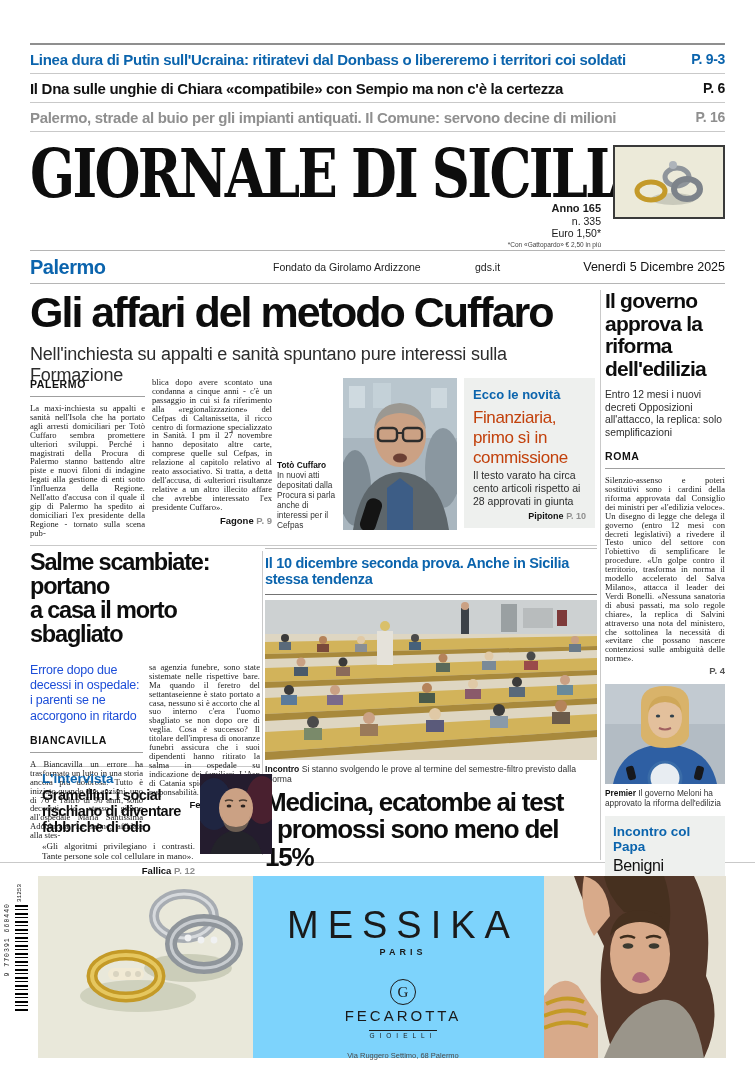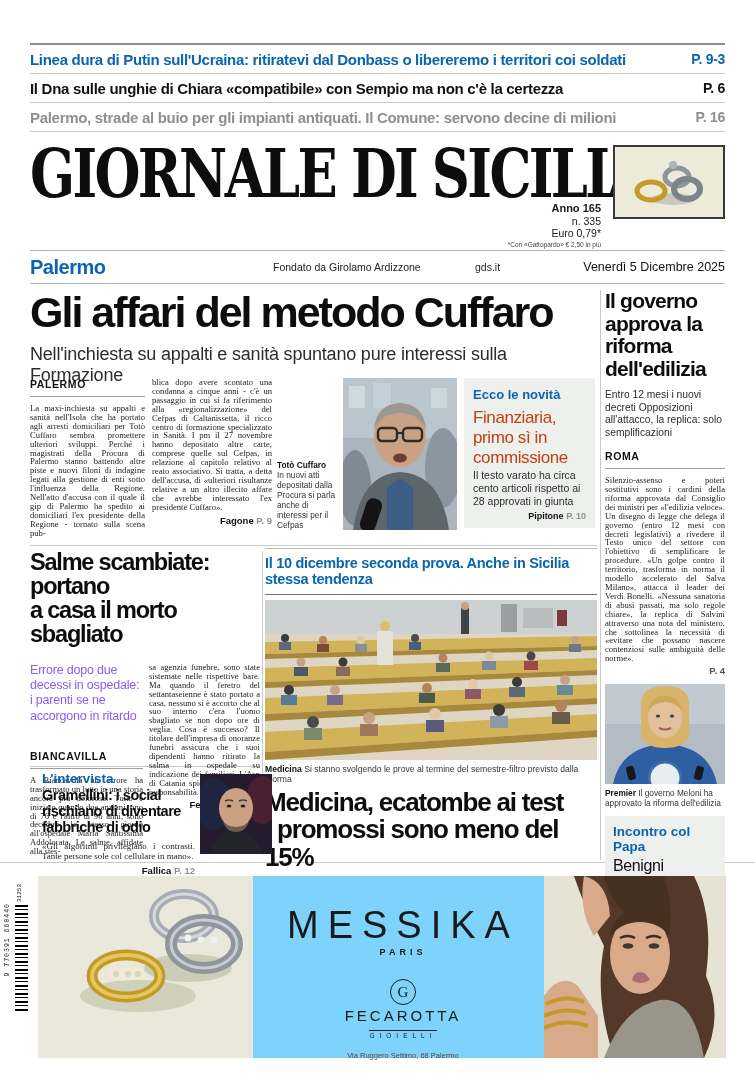--- a/index.html
+++ b/index.html
@@ -55,21 +55,21 @@
   .novita .byline { font-size:9px; }
 
   .rule { position:absolute; background:#c9c9c9; }
 
   
   .salme { position:absolute; left:30px; top:551px; width:230px; }
   .salme-h { font-size:23.5px; font-weight:bold; letter-spacing:-1.2px; line-height:1.02; color:#0d0d0d; }
   .salme-cols { display:flex; margin-top:16px; }
   .salme-c1 { width:113px; margin-right:6px; }
   .salme-c2 { width:111px; }
-  .salme-deck { font-size:12.5px; line-height:1.22; color:#8b5cf6; letter-spacing:-0.2px; margin-bottom:26px; }
+  .salme-deck { font-size:12.5px; line-height:1.22; color:#1d4ed8; letter-spacing:-0.2px; margin-bottom:10px; }
 
   
   .medicina { position:absolute; left:265px; top:548px; width:332px; }
   .med-strip { border-top:1px solid #bdbdbd; border-bottom:1px solid #737373; padding:6px 0 7px 0; font-size:14.5px; font-weight:bold; color:#0b64ad; letter-spacing:-0.3px; }
   .med-photo { width:332px; height:160px; margin-top:5px; position:relative; overflow:hidden; }
   .med-cap { margin-top:4px; font-size:8.6px; color:#333; }
   .med-cap .capb { font-weight:bold; color:#111; }
   .med-h { margin-top:5px; font-size:26px; font-weight:bold; letter-spacing:-1.2px; line-height:1.05; color:#0d0d0d; }
   .med-deck { margin-top:6px; font-size:12.8px; color:#2c2c2c; letter-spacing:-0.3px; }
   .med-pg { text-align:right; font-size:10px; font-weight:bold; color:#8f8f8f; margin-top:2px; }
@@ -143,21 +143,21 @@
         <ellipse cx="58" cy="52" rx="22" ry="6" fill="#c9c9bb"></ellipse>
         <ellipse cx="36" cy="44" rx="14" ry="9" fill="none" stroke="#c49a2a" stroke-width="5"></ellipse>
         <ellipse cx="62" cy="30" rx="12" ry="9" fill="none" stroke="#8f959b" stroke-width="5"></ellipse>
         <ellipse cx="72" cy="42" rx="13" ry="10" fill="none" stroke="#7d838a" stroke-width="6"></ellipse>
         <circle cx="58" cy="18" r="4" fill="#aeb4ba"></circle>
       </svg>
     </div>
     <div class="mast-info">
       <div class="b">Anno 165</div>
       <div class="r">n. 335</div>
-      <div class="r">Euro 0,79*</div>
+      <div class="r">Euro 1,50*</div>
       <div class="tiny">*Con «Gattopardo» € 2,50 in più</div>
     </div>
   </div>
 
   <div class="dateline">
     <span class="edition">Palermo</span>
     <span class="founded">Fondato da Girolamo Ardizzone</span>
     <span class="site">gds.it</span>
     <span class="pagedate">Venerdì 5 Dicembre 2025</span>
   </div>
@@ -306,21 +306,21 @@
           <circle cx="170" cy="114" r="6" fill="#e0c9a6"></circle>
             <rect x="161" y="120" width="18" height="12" fill="#5a5a7a"></rect>
           <circle cx="234" cy="110" r="6" fill="#3a3a3a"></circle>
             <rect x="225" y="116" width="18" height="12" fill="#8a9aa8"></rect>
           <circle cx="296" cy="106" r="6" fill="#b5835a"></circle>
             <rect x="287" y="112" width="18" height="12" fill="#6a5a4a"></rect>
         </g>
       </svg>
     </div>
     <div class="med-cap">
-      <span class="capb">Medicina</span>
+      <span class="capb">Incontro</span>
       <span>Si stanno svolgendo le prove al termine del semestre-filtro previsto dalla riforma</span>
     </div>
     <div class="med-h">
       <span>Medicina, ecatombe ai test</span><br>
       <span>I promossi sono meno del 15%</span>
     </div>
     <div class="med-deck">Si potrebbe avere un numero di ammessi inferiore ai posti nelle facoltà</div>
     <div class="med-pg">P. 10</div>
   </div>
 

